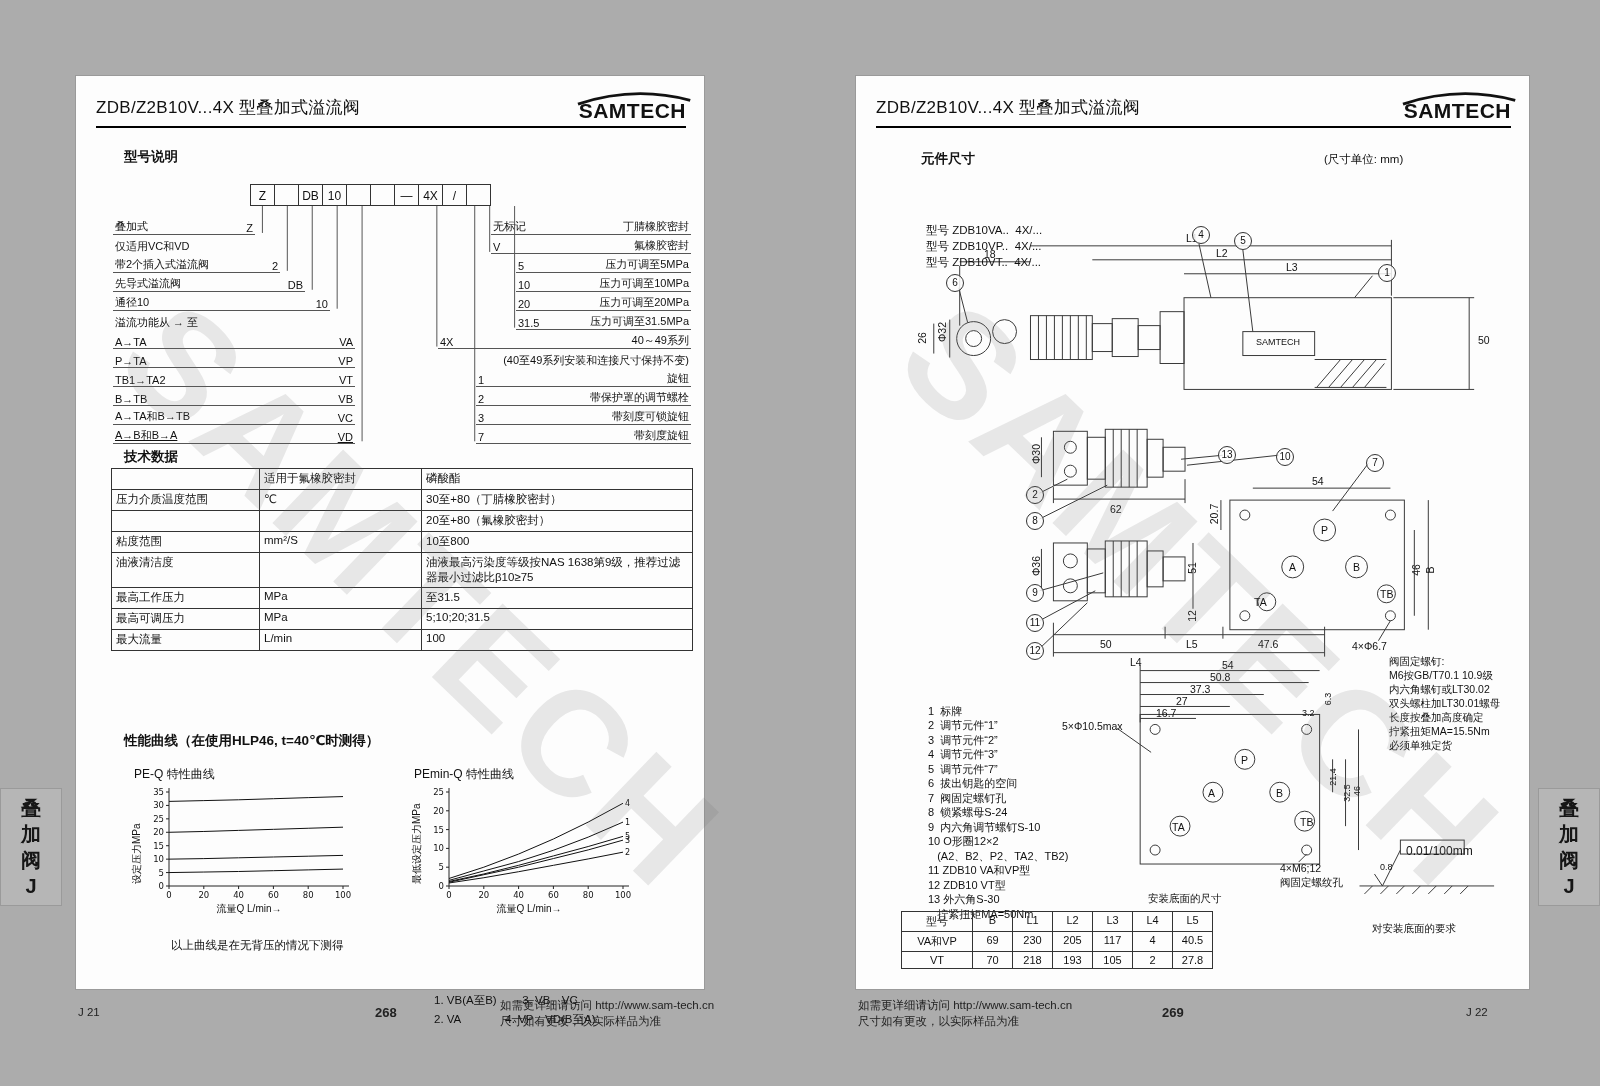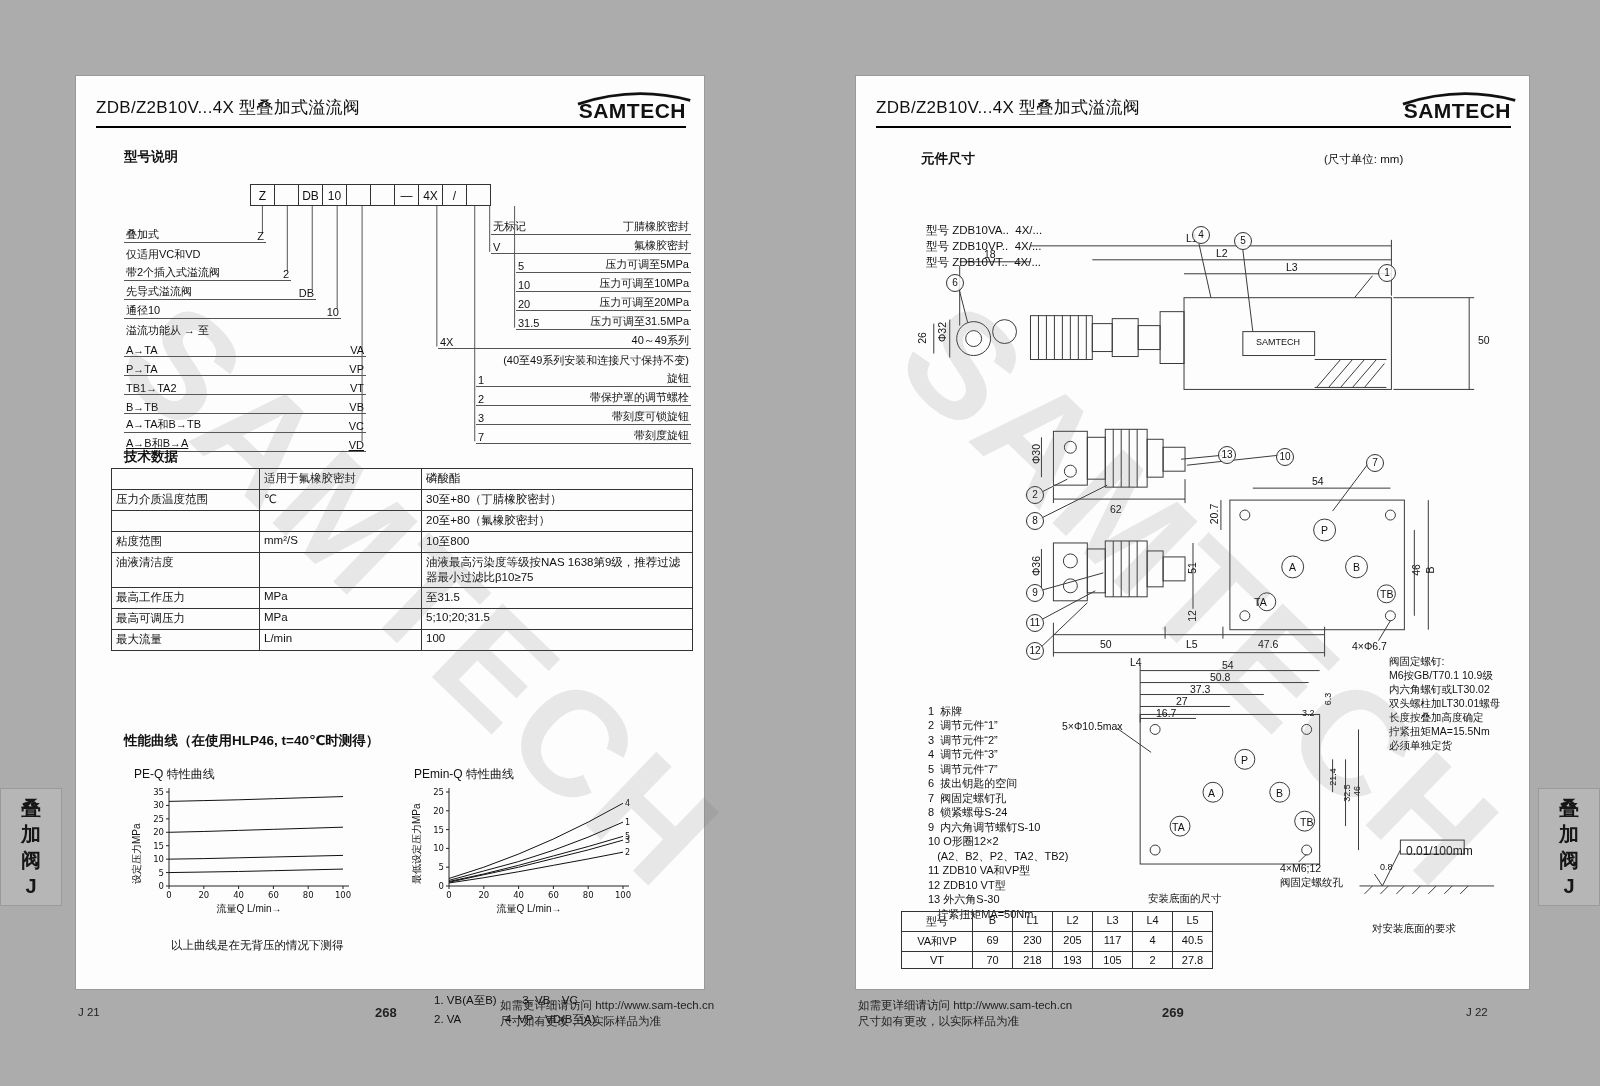--- a/index.html
+++ b/index.html
@@ -13,21 +13,21 @@
   .brand{font-weight:bold;font-size:21px;letter-spacing:.5px;position:relative;padding-top:7px;}
   .brand .swoosh{position:absolute;top:-1px;left:-5px;width:112%;height:15px;}
   .sec-title{position:absolute;font-size:13.5px;font-weight:bold;z-index:4;}
   .t-model{left:48px;top:72px;}
   .t-tech{left:48px;top:372px;}
   .t-curves{left:48px;top:656px;}
   .code-row{position:absolute;left:175px;top:108px;display:flex;z-index:4;}
   .code-cell{width:25px;height:22px;border:1px solid #333;margin-left:-1px;text-align:center;line-height:22px;font-size:12px;box-sizing:border-box;}
   .ladder-svg,.draw-svg{position:absolute;inset:0;width:100%;height:100%;z-index:2;}
   .ladder{position:absolute;z-index:4;}
-  .ladder-l{left:48px;top:140px;width:242px;margin-top:8px;}
+  .ladder-l{left:37px;top:140px;width:242px;}
   .ladder-r{left:340px;top:140px;width:275px;}
   .lrow{display:flex;justify-content:space-between;align-items:flex-end;height:19px;border-bottom:1px solid #555;font-size:11px;box-sizing:border-box;padding:0 2px;}
   .ladder-r .lrow{margin-left:auto;}
   .nb{border-bottom:none;}
   .tech-table{position:absolute;left:35px;top:392px;width:580px;border:1px solid #333;border-bottom:none;z-index:4;font-size:11.5px;background:rgba(255,255,255,.0);}
   .trow{display:flex;border-bottom:1px solid #333;min-height:20px;align-items:stretch;}
   .tc{padding:2px 4px;box-sizing:border-box;}
   .tc0{width:148px;border-right:1px solid #333;}
   .tc1{width:162px;border-right:1px solid #333;}
   .tc2{flex:1;}

